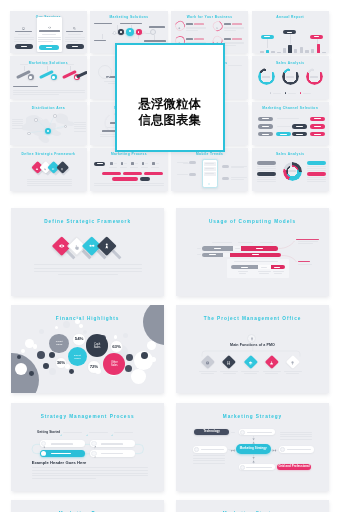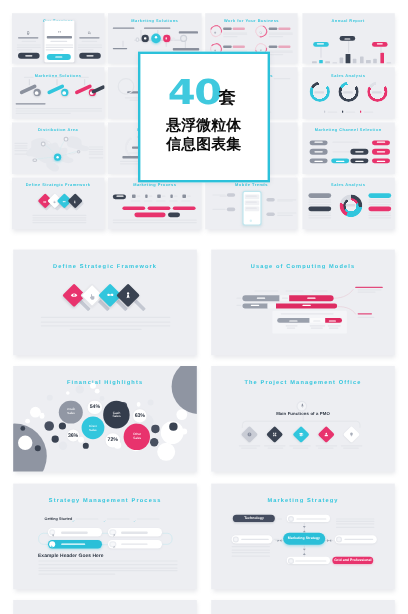--- a/index.html
+++ b/index.html
@@ -469,21 +469,20 @@
         <div class="ln l ab" style="left:55px;top:18.4px;width:19px;height:0.7px"></div>
         <div class="ln l ab" style="left:55px;top:20.1px;width:19px;height:0.7px"></div>
         <div class="ln l ab" style="left:55px;top:21.8px;width:19px;height:0.7px"></div>
         <div class="pill pk ab" style="left:55px;top:24px;width:19px;height:4px"></div>
         <div class="ln l ab" style="left:55px;top:29.4px;width:19px;height:0.7px"></div>
         <div class="ln l ab" style="left:55px;top:31.1px;width:19px;height:0.7px"></div>
         <div class="ln l ab" style="left:55px;top:32.8px;width:19px;height:0.7px"></div>
       </div>
 </div>
 <div class="overlay">
-      <div class="ov40"><span class="num">40</span><span class="tao">套</span></div>
       <div class="ovl ovl3">信息图表集</div>
       <div class="ovl ovl2">悬浮微粒体</div>
     </div>
 <div class="slide sh big" style="left:10.9px;top:207.5px">
       <div class="ttl tB">Define Strategic Framework</div>
       <div class="ab" style="left:54.4px;top:45px;width:11px;height:3.2px;background:#c4c8d2;transform:rotate(45deg);border-radius:.6px"></div>
       <div class="dia pk ab" style="left:43.65px;top:31.25px;width:13.5px;height:13.5px;transform:rotate(45deg);box-shadow:.6px 1.1px 2.2px rgba(70,76,92,.2)">
         <span class="ic" style="position:absolute;left:3.8px;top:3.8px;transform:rotate(-45deg)"><svg viewBox="0 0 24 24" width="6" height="6" fill="#fff">
             <path d="M12 6C5 6 1 12 1 12s4 6 11 6 11-6 11-6-4-6-11-6zm0 2.2a3.8 3.8 0 110 7.6 3.8 3.8 0 010-7.6zm0 1.9a1.9 1.9 0 100 3.8 1.9 1.9 0 000-3.8z"></path>
           </svg></span>

